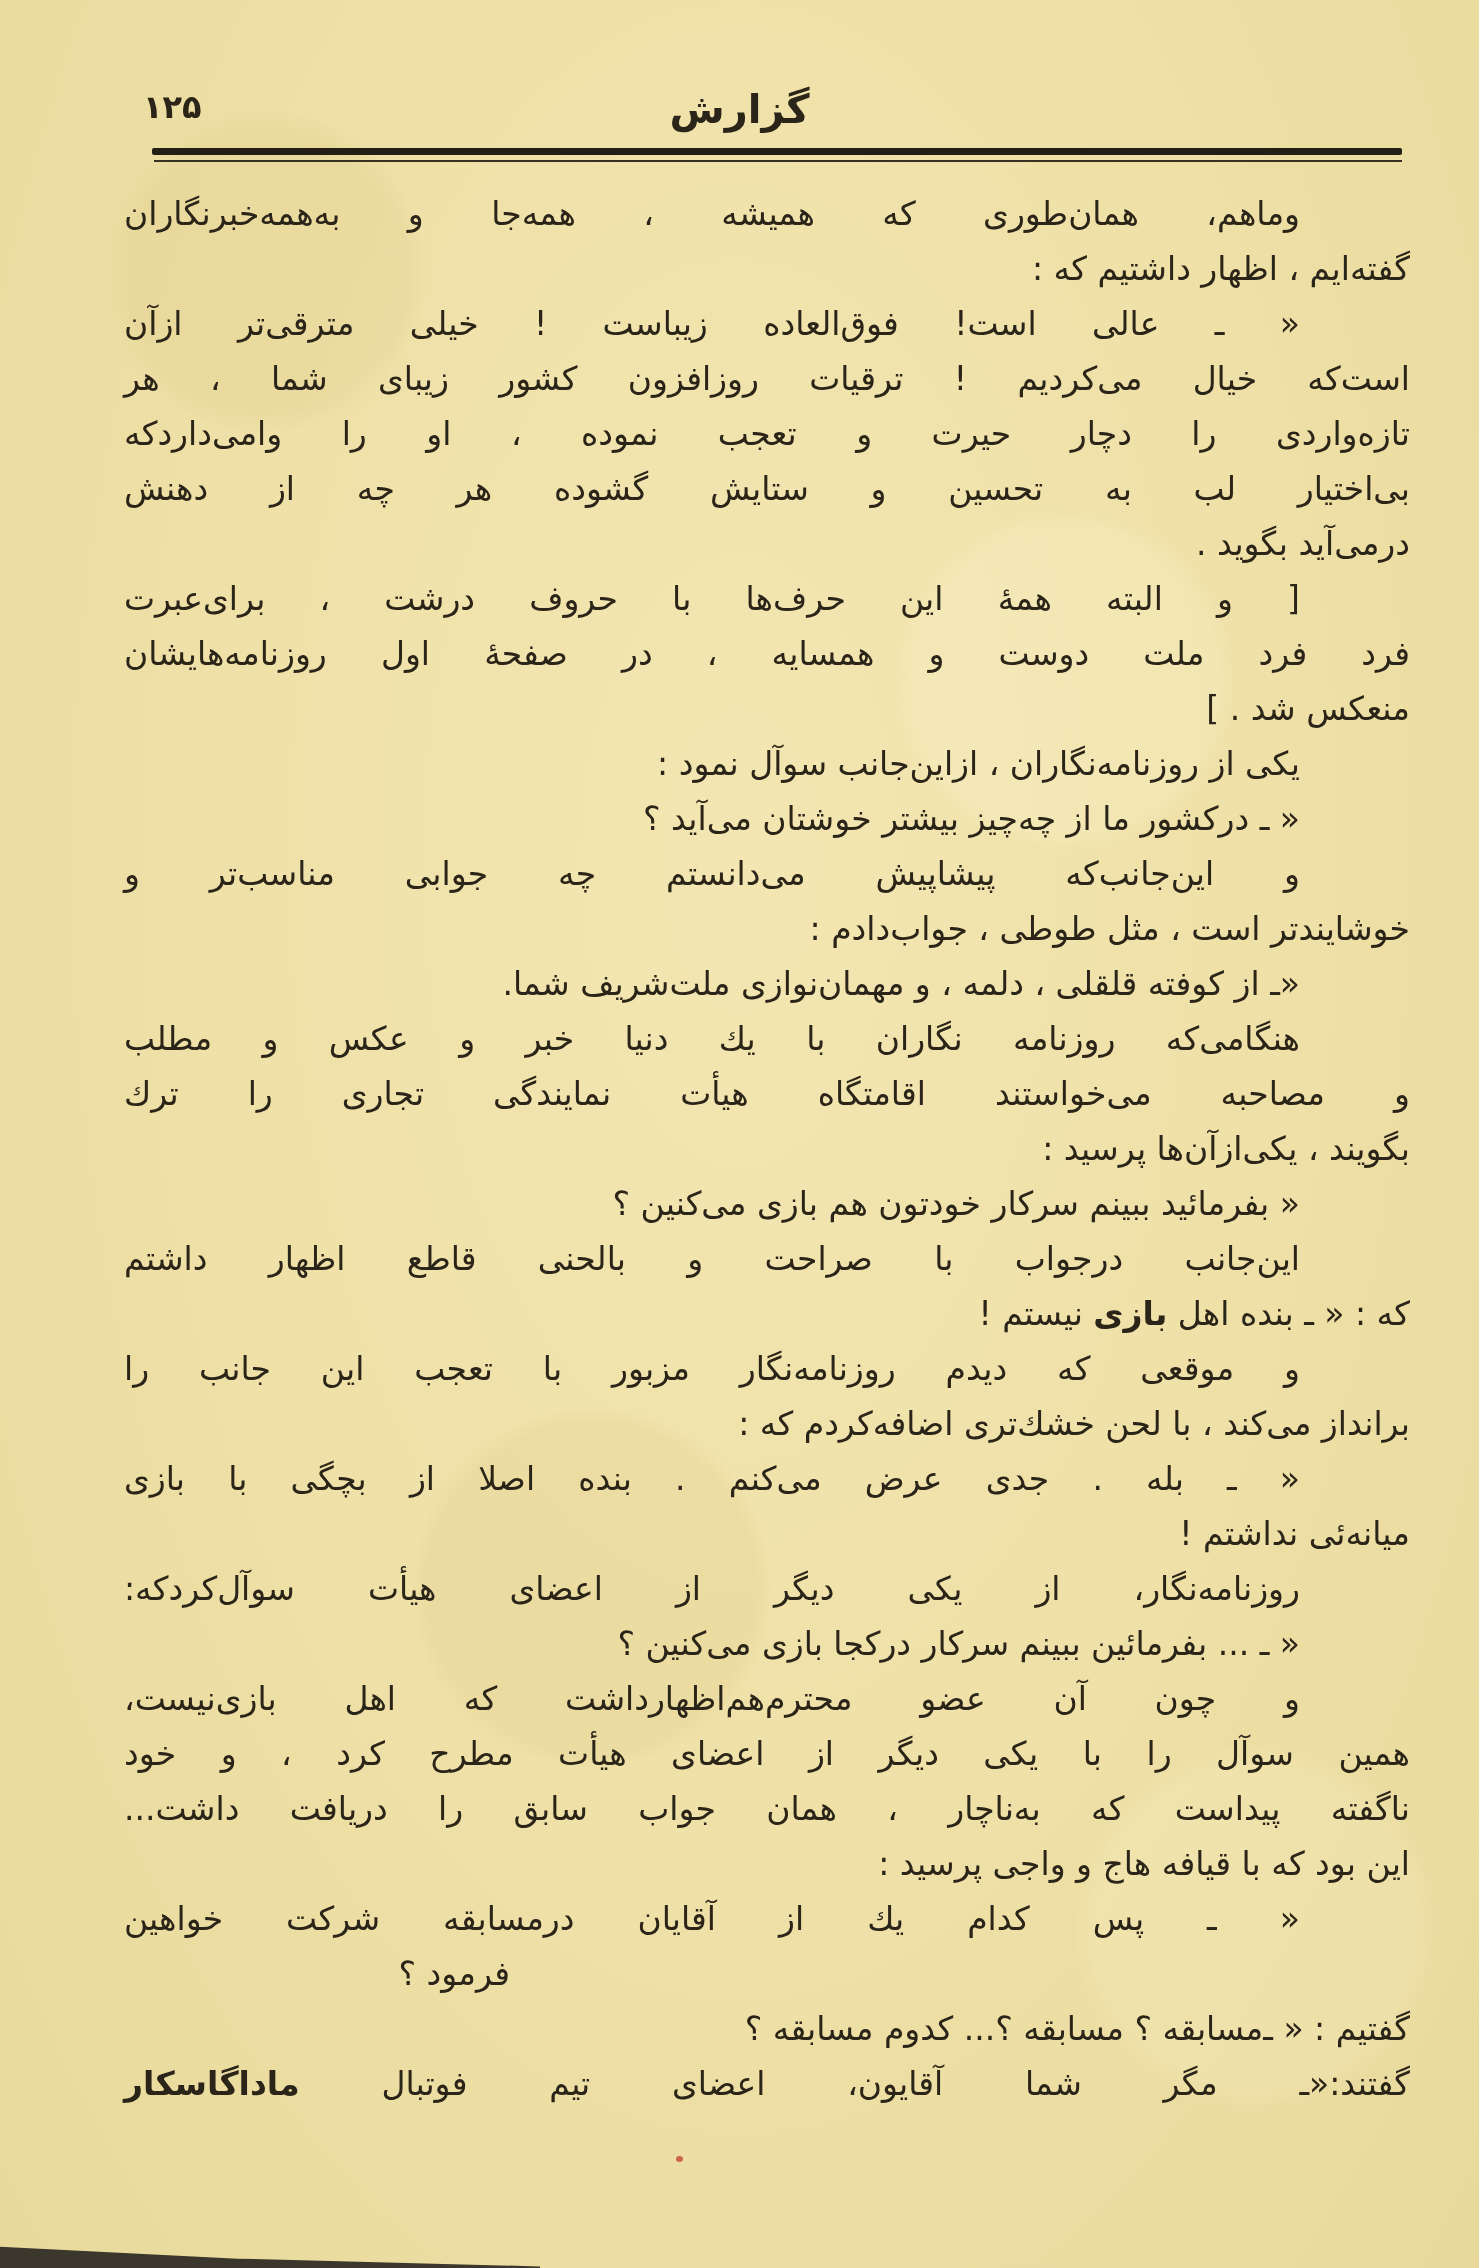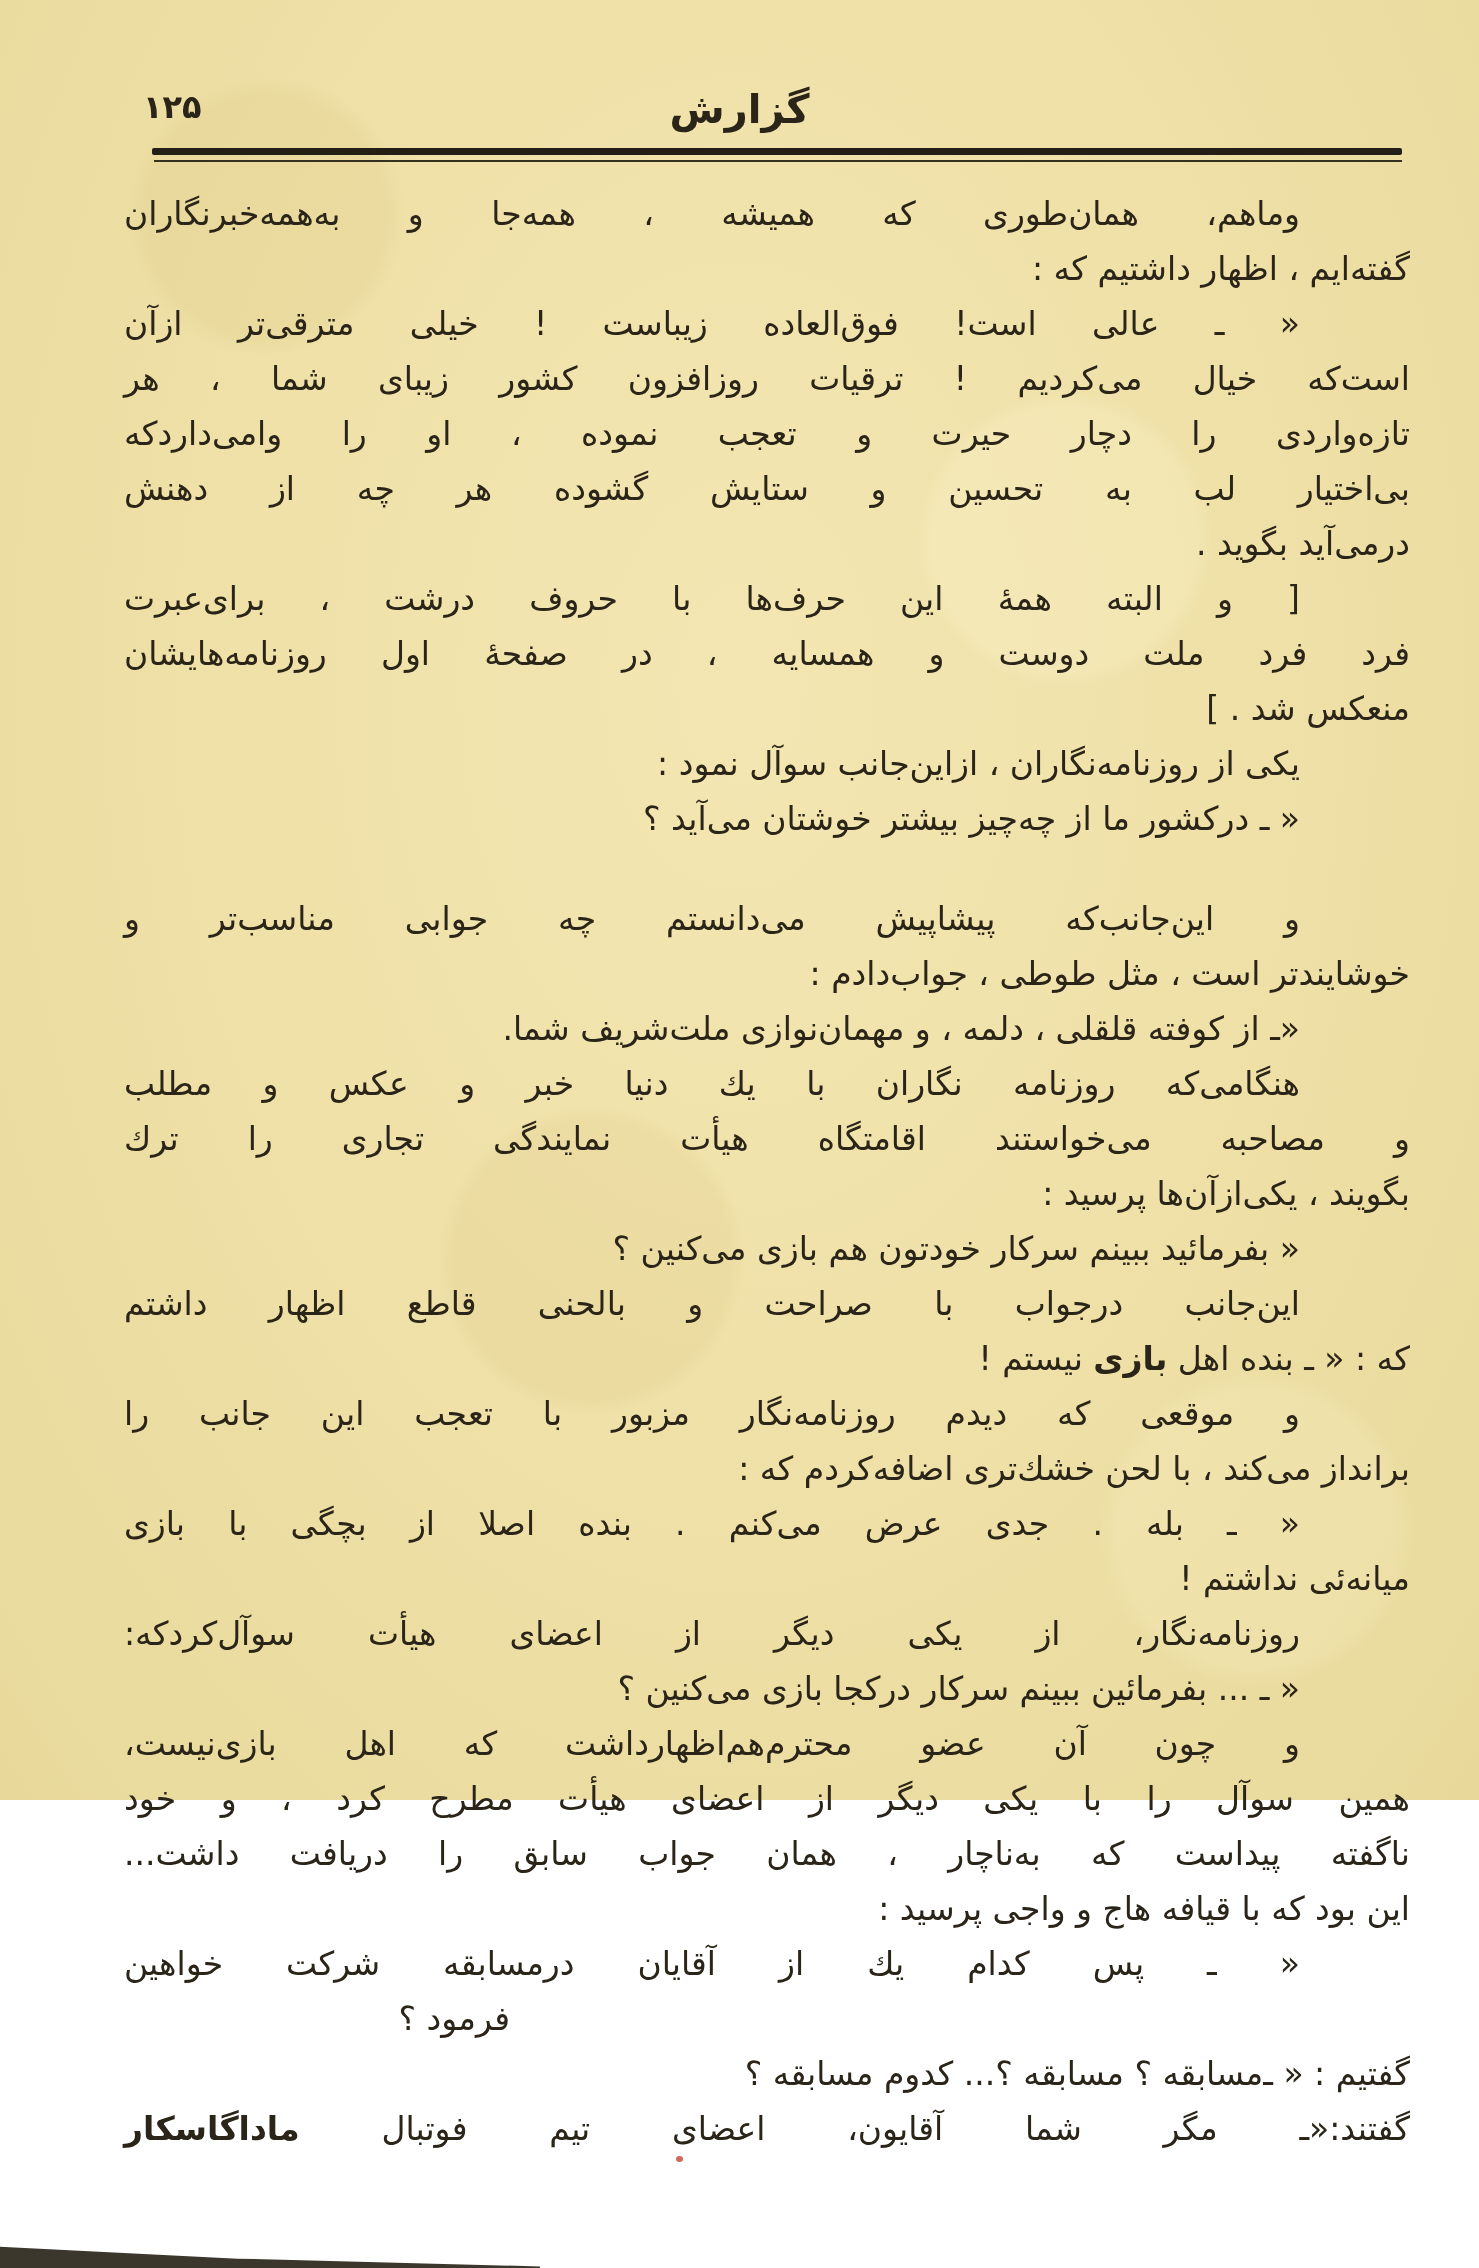--- a/index.html
+++ b/index.html
@@ -1,18 +1,18 @@
 <!DOCTYPE html>
 <html lang="fa"><head>
 <meta charset="utf-8">
 <style>
   html,body{margin:0;padding:0;}
   body{width:1479px;height:2268px;overflow:hidden;
        font-family:"DejaVu Sans",sans-serif;}
-  .page{position:relative;width:1479px;height:1800px;
+  .page{position:relative;width:1479px;height:2268px;
         background:radial-gradient(ellipse at 50% 38%, #f3e6b2 0%, #eee0a6 55%, #e8d99b 100%);
         color:#2b2418;}
   
   .page::before{content:"";position:absolute;inset:0;pointer-events:none;
         background:
           radial-gradient(circle at 18% 12%, rgba(214,190,120,.18) 0 6%, transparent 7%),
           radial-gradient(circle at 72% 30%, rgba(255,250,220,.20) 0 8%, transparent 9%),
           radial-gradient(circle at 40% 70%, rgba(210,185,115,.14) 0 9%, transparent 10%),
           radial-gradient(circle at 85% 85%, rgba(255,248,215,.16) 0 7%, transparent 8%);}
   .page-number{position:absolute;top:88px;left:143px;font-size:32px;font-weight:bold;
@@ -47,21 +47,21 @@
       <div class="line just" style="padding-right: 110px;"><span>« ـ عالی است! فوق‌العاده زیباست ! خیلی مترقی‌تر ازآن</span></div>
       <div class="line just"><span>است‌که خیال می‌کردیم ! ترقیات روزافزون کشور زیبای شما ، هر</span></div>
       <div class="line just"><span>تازه‌واردی را دچار حیرت و تعجب نموده ، او را وامی‌داردکه</span></div>
       <div class="line just"><span>بی‌اختیار لب به تحسین و ستایش گشوده هر چه از دهنش</span></div>
       <div class="line"><span>درمی‌آید بگوید .</span></div>
       <div class="line just" style="padding-right: 110px;"><span>[ و البته همهٔ این حرف‌ها با حروف درشت ، برای‌عبرت</span></div>
       <div class="line just"><span>فرد فرد ملت دوست و همسایه ، در صفحهٔ اول روزنامه‌هایشان</span></div>
       <div class="line"><span>منعکس شد . ]</span></div>
       <div class="line" style="padding-right: 110px;"><span>یکی از روزنامه‌نگاران ، ازاین‌جانب سوآل نمود :</span></div>
       <div class="line" style="padding-right: 110px;"><span>« ـ درکشور ما از چه‌چیز بیشتر خوشتان می‌آید ؟</span></div>
-      <div class="line just" style="padding-right: 110px; margin-top: 45px;"><span>و این‌جانب‌که پیشاپیش می‌دانستم چه جوابی مناسب‌تر و</span></div>
+      <div class="line just" style="padding-right: 110px;"><span>و این‌جانب‌که پیشاپیش می‌دانستم چه جوابی مناسب‌تر و</span></div>
       <div class="line"><span>خوشایندتر است ، مثل طوطی ، جواب‌دادم :</span></div>
       <div class="line" style="padding-right: 110px;"><span>«ـ از کوفته قلقلی ، دلمه ، و مهمان‌نوازی ملت‌شریف شما.</span></div>
       <div class="line just" style="padding-right: 110px; "><span>هنگامی‌که روزنامه نگاران با یك دنیا خبر و عکس و مطلب</span></div>
       <div class="line just"><span>و مصاحبه می‌خواستند اقامتگاه هیأت نمایندگی تجاری را ترك</span></div>
       <div class="line"><span>بگویند ، یکی‌ازآن‌ها پرسید :</span></div>
       <div class="line" style="padding-right: 110px;"><span>« بفرمائید ببینم سرکار خودتون هم بازی می‌کنین ؟</span></div>
       <div class="line just" style="padding-right: 110px;"><span>این‌جانب درجواب با صراحت و بالحنی قاطع اظهار داشتم</span></div>
       <div class="line"><span>که : « ـ بنده اهل </span><span class="b">بازی</span><span> نیستم !</span></div>
       <div class="line just" style="padding-right: 110px;"><span>و موقعی که دیدم روزنامه‌نگار مزبور با تعجب این جانب را</span></div>
       <div class="line"><span>برانداز می‌کند ، با لحن خشك‌تری اضافه‌کردم که :</span></div>

